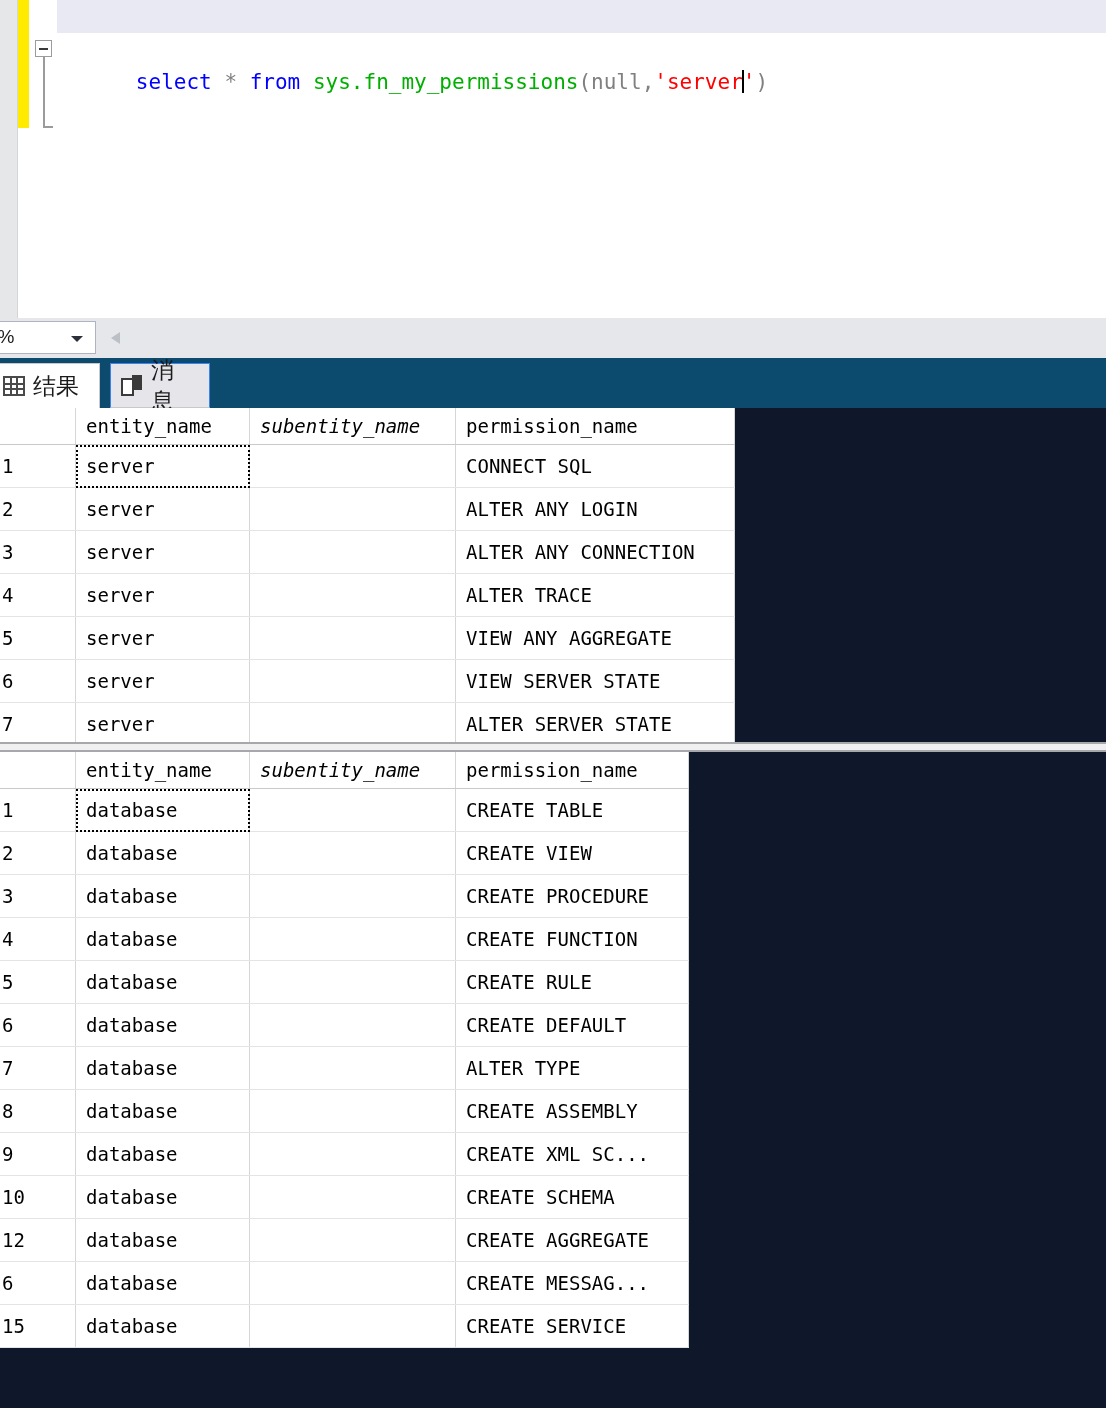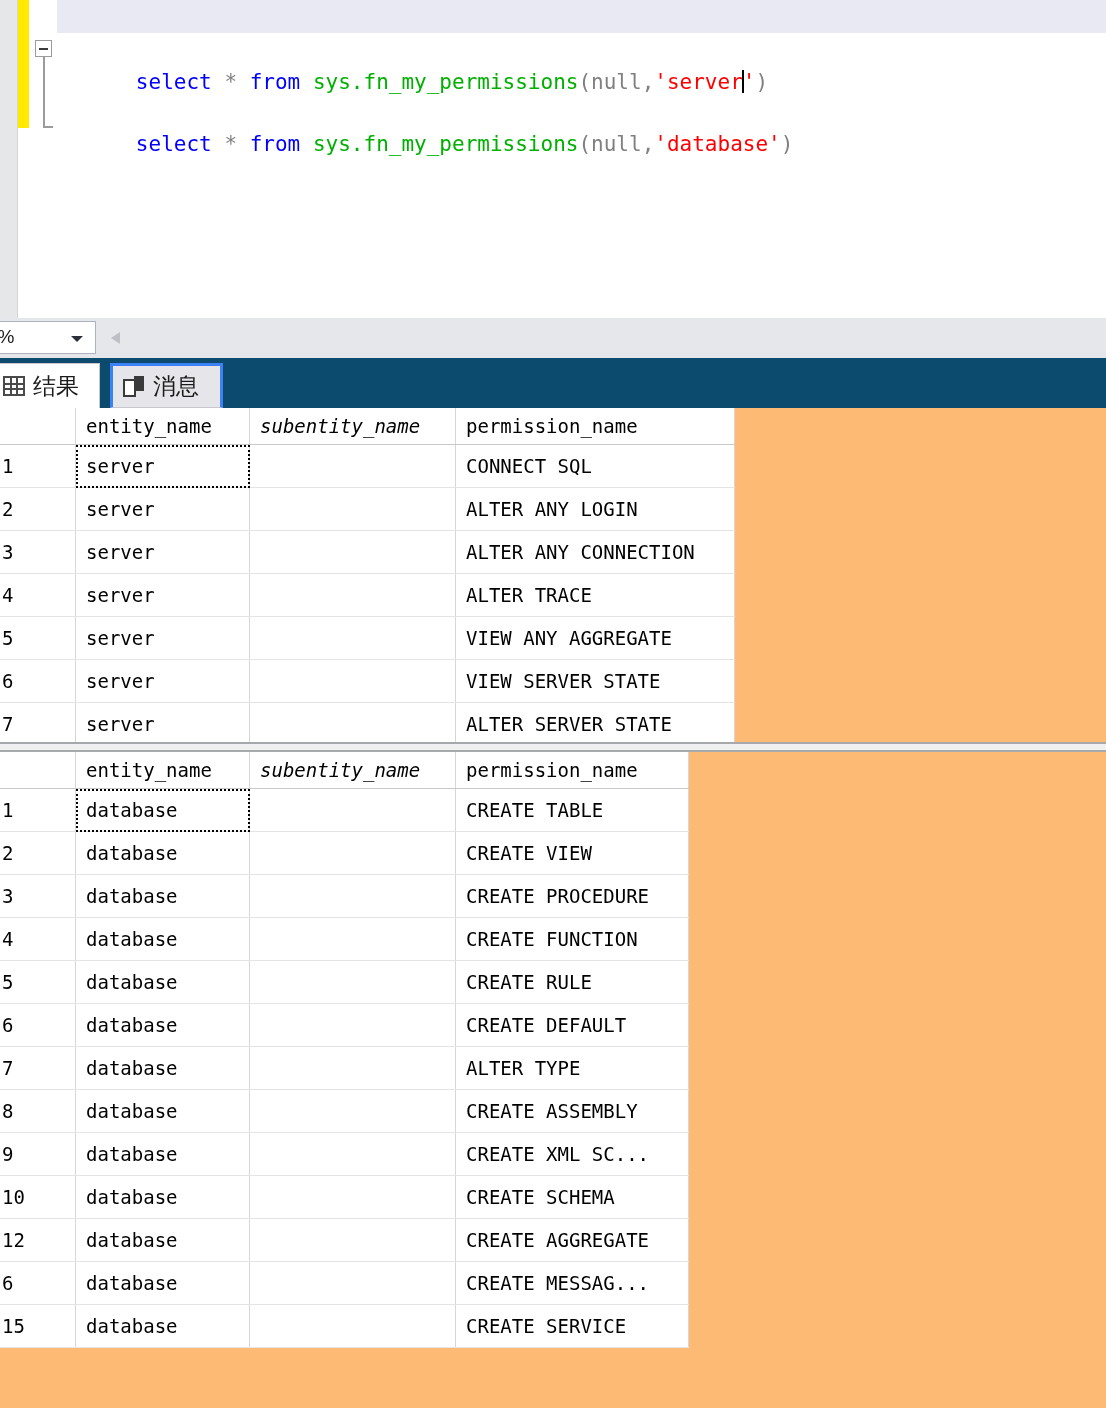--- a/index.html
+++ b/index.html
@@ -202,23 +202,23 @@
   }
   .tab-results {
     left: -8px;
     width: 108px;
     background: #ffffff;
     border: 1px solid #c8c8cc;
     border-bottom: none;
   }
   .tab-messages {
     left: 110px;
-    width: 113px;
+    width: 100px;
     background: #e6e6ea;
-    border: 3px solid #3b82f6;
+    border: 1px solid #3b82f6;
     border-bottom: 1px solid #c8c8cc;
   }
   .tab-label { margin-left: 8px; }
 
   .grid-icon {
     position: relative;
     width: 22px; height: 20px;
     border: 2px solid #4a4a4a;
     box-sizing: border-box;
     flex: none;
@@ -263,21 +263,21 @@
     width: 10px; height: 15px;
     border: 2px solid #3a3a3a;
     background: #3a3a3a;
     box-sizing: border-box;
   }
 
   
   .grid {
     position: absolute;
     left: 0;
-    background: #fdba74;
+    background: #0f172a;
     font-family: "DejaVu Sans Mono", "Liberation Mono", monospace;
     font-size: 19px;
     color: #000000;
   }
   .grid-1 { top: 408px; width: 1106px; height: 334px; }
   .grid-2 { top: 752px; width: 1106px; height: 656px; }
 
   .grid-splitter {
     position: absolute;
     left: 0;
@@ -354,23 +354,20 @@
   <div class="editor-outline">
     <div class="outline-box"></div>
     <div class="outline-vline"></div>
     <div class="outline-hline"></div>
   </div>
   <div class="code-area">
     <div class="code-line line1">
       <div class="line-hl"></div>
       <span class="code-text"><span class="kw">select</span> <span class="op">*</span> <span class="kw">from</span> <span class="fn">sys.fn_my_permissions</span><span class="punc">(null,</span><span class="str">'server</span><span class="caret"></span><span class="str">'</span><span class="punc">)</span></span>
     </div>
-    <div class="code-line line4">
-      <span class="code-text"><span class="kw">select</span> <span class="op">*</span> <span class="kw">from</span> <span class="fn">sys.fn_my_permissions</span><span class="punc">(null,</span><span class="str">'database'</span><span class="punc">)</span></span>
-    </div>
   </div>
 </div>
 
 <div class="zoombar">
   <div class="zoom-combo">
     <span class="zoom-value">00 %</span>
     <span class="zoom-arrow"></span>
   </div>
   <div class="scroll-left-btn"></div>
 </div>

